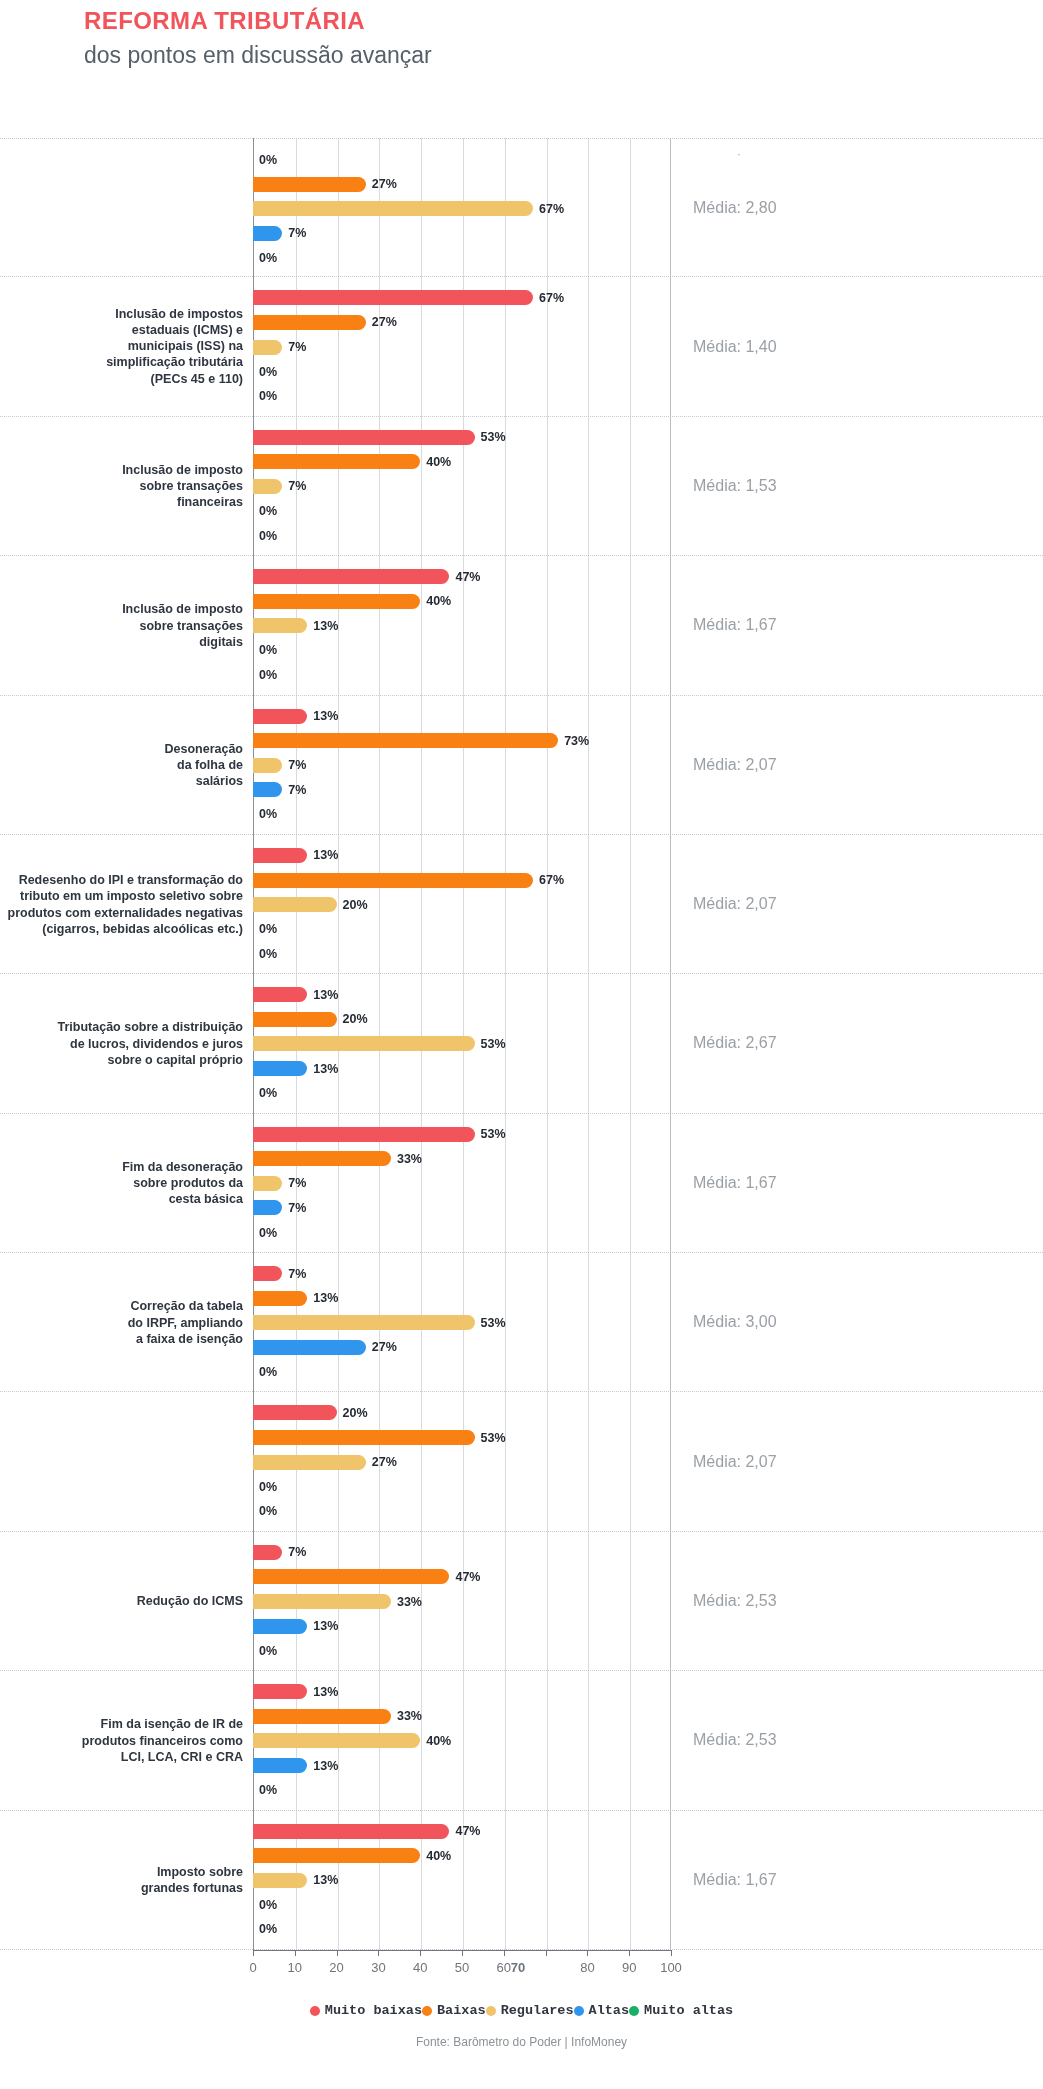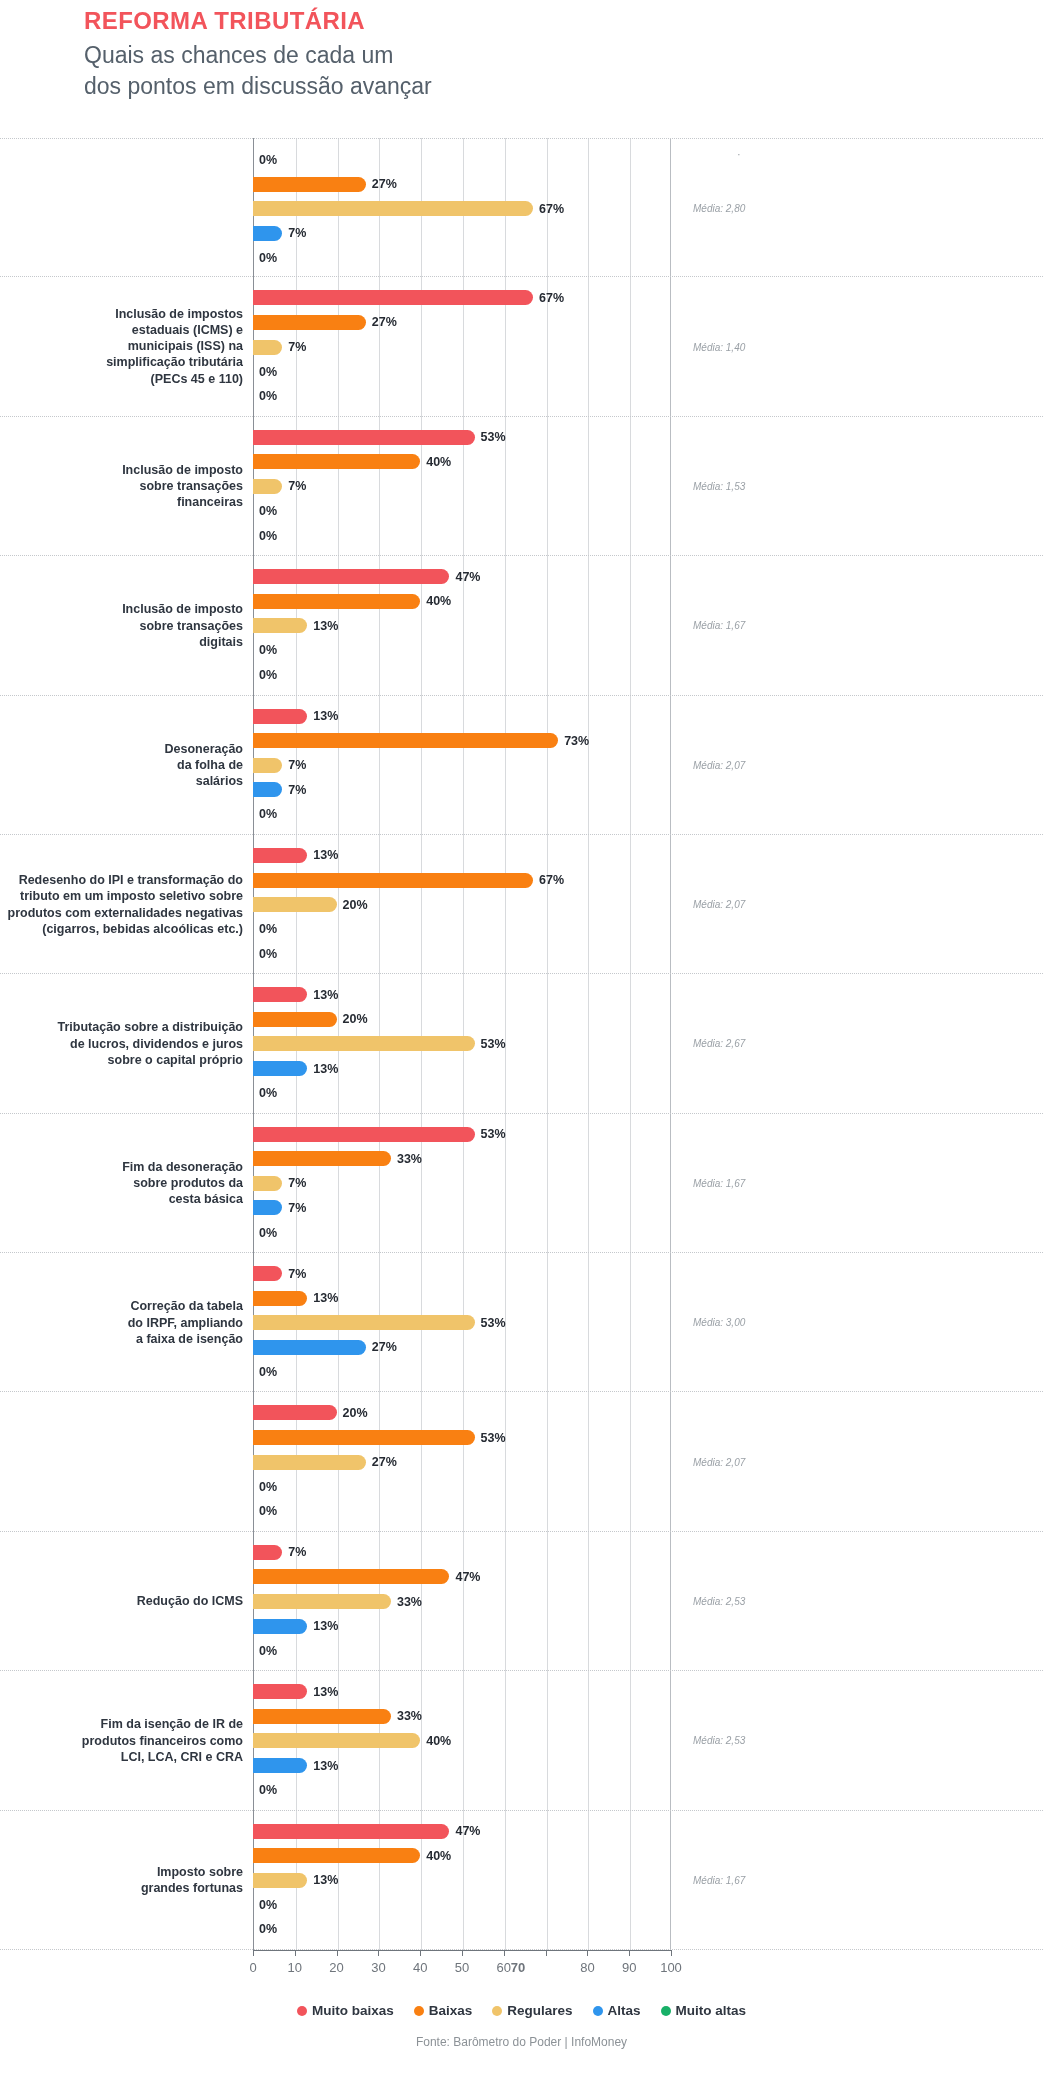--- a/index.html
+++ b/index.html
@@ -88,26 +88,25 @@
     font-weight: bold;
     color: #2f3640;
     line-height: 1.3;
     top: 50%;
     transform: translateY(-50%);
   }
   .mean-label {
     position: absolute;
     left: 693px;
     width: 200px;
-    font-size: 10px;
+    font-size: 16px;
     color: #9aa0a6;
     top: 50%;
     transform: translateY(-50%);
     white-space: nowrap;
-    font-style: italic;
   }
   .bars {
     position: absolute;
     left: 253px;
     top: 0; bottom: 0;
     width: 418px;
   }
   .barrow {
     position: absolute;
     left: 0;
@@ -130,21 +129,22 @@
   }
 
   
   .legend {
     position: absolute;
     left: 0; right: 0;
     top: 2003px;
     display: flex;
     justify-content: center;
     align-items: flex-start;
-    gap: 20px;
+    gap: 0;
+    font-family: Liberation Mono, monospace;
   }
   .legend-item { display: flex; align-items: center; gap: 5px; }
   .legend-dot { width: 10px; height: 10px; border-radius: 50%; display: inline-block; }
   .legend-text { font-size: 13.5px; font-weight: bold; color: #2f3640; }
   .source {
     position: absolute;
     left: 0; right: 0;
     top: 2035px;
     text-align: center;
     font-size: 12px;
@@ -159,21 +159,20 @@
   }
 </style>
 </head>
 <body>
 
 <div id="page">
 
   <div class="header">
     <div class="kicker">REFORMA TRIBUTÁRIA</div>
     <div class="subtitle">
-      <div>Quais as chances de cada um</div>
       <div>dos pontos em discussão avançar</div>
     </div>
   </div>
 
   <div class="topdot">·</div>
 
   <div class="plot" id="plot">
       <div class="vgrid" style="left: 41.8px;"></div>
       <div class="vgrid" style="left: 83.6px;"></div>
       <div class="vgrid" style="left: 125.4px;"></div>

